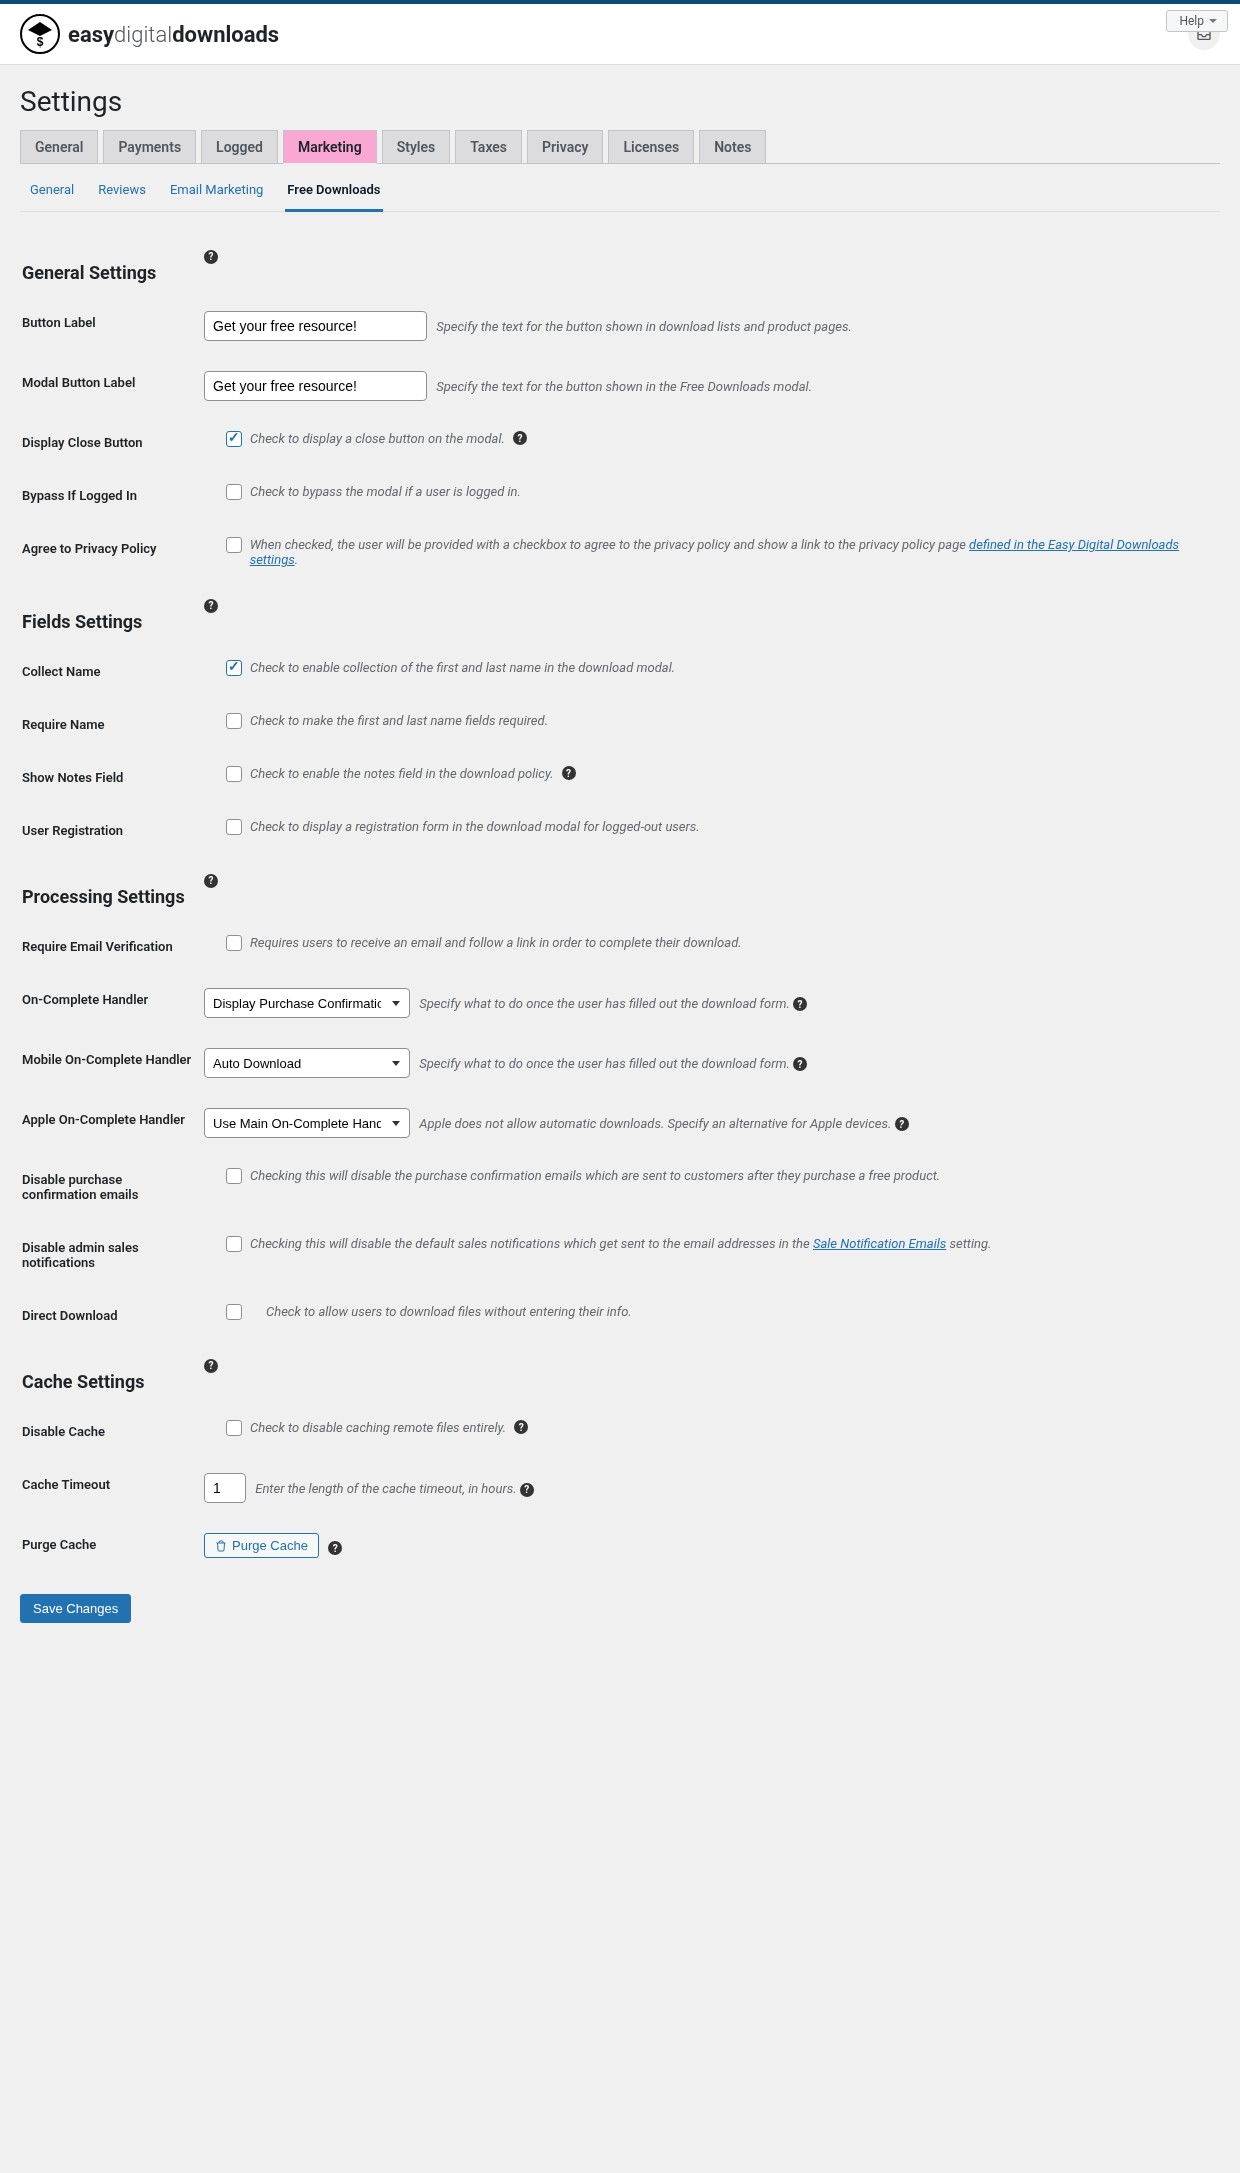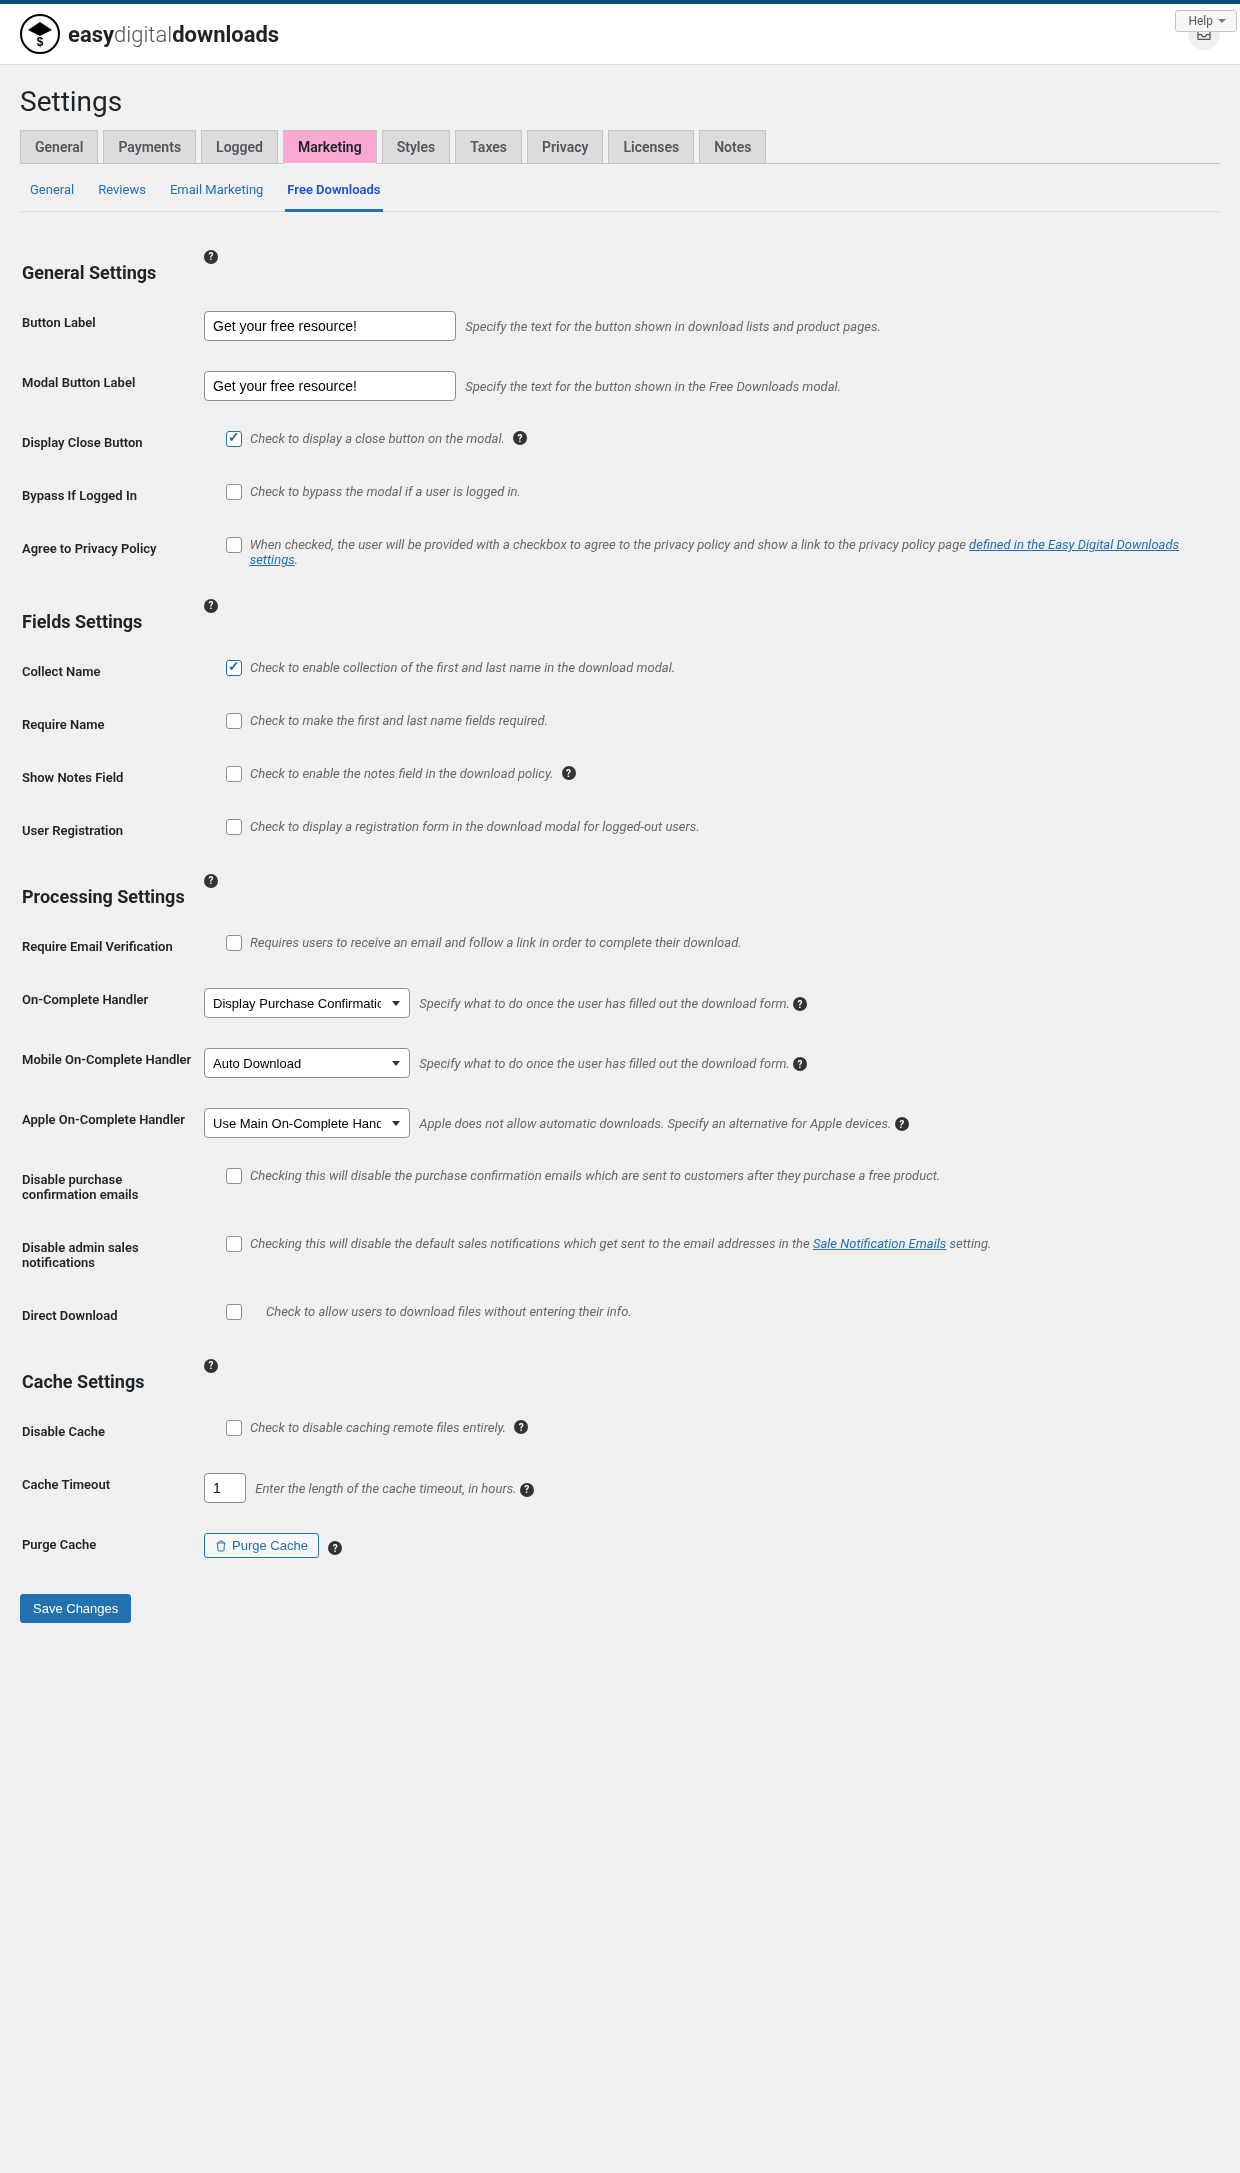--- a/index.html
+++ b/index.html
@@ -45,51 +45,51 @@
     .logo-text .bold { font-weight: 700; }
     .header-actions { display: flex; align-items: center; gap: 12px; }
     .notif-icon {
       width: 32px; height: 32px; border-radius: 50%; background: #f0f0f1;
       display: flex; align-items: center; justify-content: center;
     }
     .help-btn {
       border: 1px solid #c3c4c7; background: #f6f7f7; padding: 3px 10px 3px 12px;
       border-radius: 3px; font-size: 12px; color: #50575e; cursor: pointer;
       display: flex; align-items: center; gap: 5px;
-      position: absolute; top: 6px; right: 3px;
+      position: absolute; top: 6px; right: 12px;
     }
     .content { padding: 20px; }
     h1 { font-size: 28px; font-weight: 400; margin-bottom: 12px; }
     .tabs { display: flex; border-bottom: 1px solid #c3c4c7; }
     .tab {
       background: #dcdcde; border: 1px solid #c3c4c7; border-bottom: none;
       padding: 8px 14px; margin-right: 5px; color: #50575e;
       font-size: 14px; font-weight: 600; cursor: pointer;
     }
     .tab.active { background: #f9a8d4; border-bottom: 1px solid #f0f0f1; margin-bottom: -1px; color: #1d2327; }
     .subtabs { display: flex; gap: 20px; padding: 12px 0 0 8px; border-bottom: 1px solid #dcdcde; }
     .subtab { color: #2271b1; font-size: 13px; padding: 6px 2px 12px; cursor: pointer; }
-    .subtab.active { color: #1d4ed8; font-weight: 600; border-bottom: 3px solid #2271b1; margin-bottom: -1px; }
+    .subtab.active { color: #0f172a; font-weight: 600; border-bottom: 3px solid #2271b1; margin-bottom: -1px; }
     .form-table { width: 100%; margin-top: 20px; }
     .form-table tr { vertical-align: top; }
     .form-table th {
       text-align: left; width: 180px; padding: 18px 10px 18px 0;
       font-size: 13px; font-weight: 600; color: #1d2327;
     }
     .form-table td { padding: 14px 10px 14px 0; }
     .section-head th { padding-top: 28px; padding-bottom: 12px; }
     .section-head h2 { font-size: 18px; font-weight: 700; display: inline; }
     .help-icon {
       display: inline-flex; width: 14px; height: 14px; border-radius: 50%;
       background: #333; color: #fff; font-size: 10px; align-items: center; justify-content: center;
       font-weight: bold; cursor: pointer;
     }
     .text-input {
       border: 1px solid #8c8f94; border-radius: 4px; padding: 4px 8px;
-      font-size: 14px; width: 252px; height: 30px; background: #fff;
+      font-size: 14px; width: 223px; height: 30px; background: #fff;
     }
     .text-input.small { width: 42px; text-align: left; }
     .select-input {
       border: 1px solid #8c8f94; border-radius: 4px; padding: 2px 28px 2px 8px;
       font-size: 13px; width: 206px; height: 30px; background: #fff;
       appearance: none; position: relative;
     }
     .select-wrap { position: relative; display: inline-block; }
     .select-wrap::after {
       content: ""; position: absolute; right: 10px; top: 13px;

